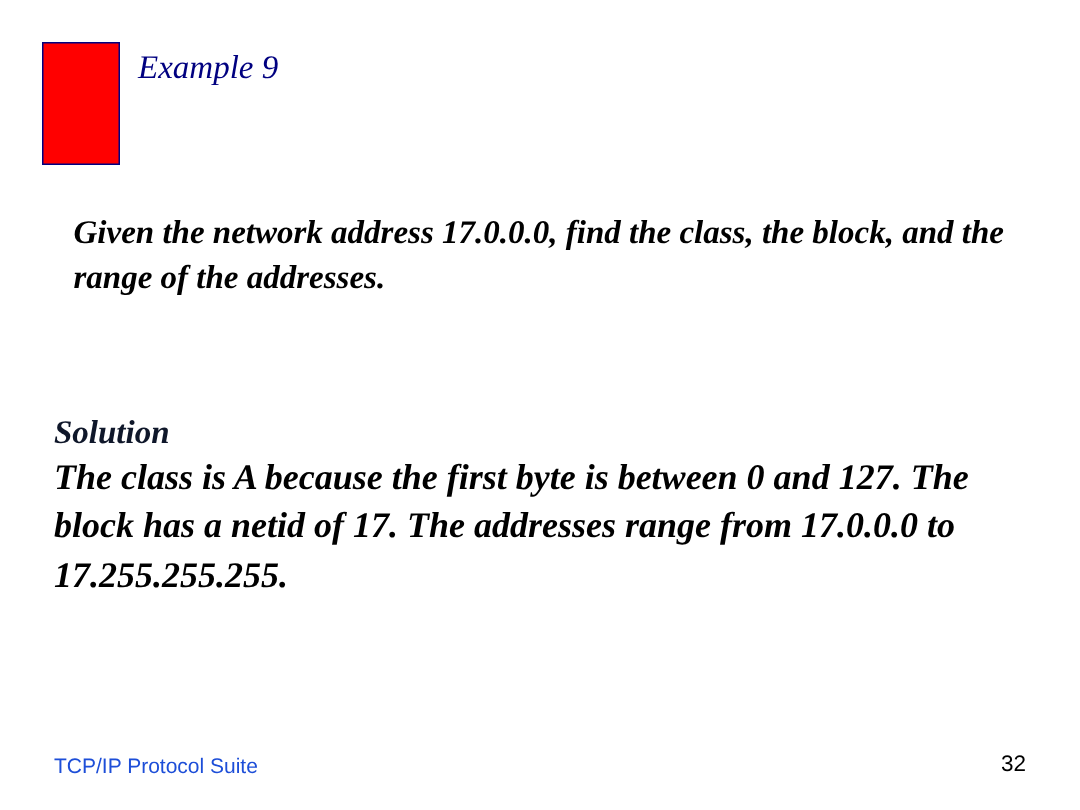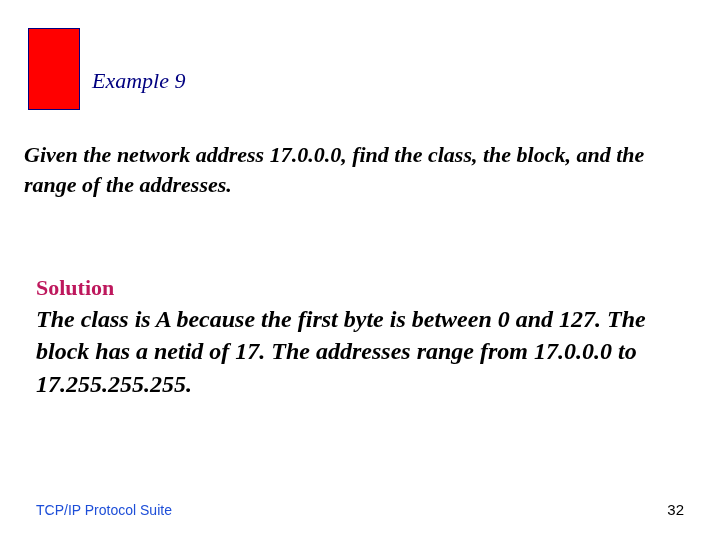--- a/index.html
+++ b/index.html
@@ -20,42 +20,42 @@
     border: 1px solid #000080;
   }
   .example-title {
     position: absolute;
     left: 92px;
     top: 32px;
     font-family: 'Monotype Corsiva', 'Brush Script MT', cursive;
     font-style: italic;
     font-size: 22px;
     color: #000080;
-    margin-top: 36px;
   }
   .problem {
     position: absolute;
-    left: 24px;
+    left: 49px;
     top: 140px;
     width: 650px;
     font-family: Georgia, 'Times New Roman', serif;
     font-style: italic;
     font-weight: bold;
     font-size: 22px;
     color: #000000;
     line-height: 1.35;
   }
   .solution-label {
     position: absolute;
     left: 36px;
     top: 275px;
     font-family: Georgia, 'Times New Roman', serif;
+    font-style: italic;
     font-weight: bold;
     font-size: 22px;
-    color: #be185d;
+    color: #0f172a;
   }
   .solution-body {
     position: absolute;
     left: 36px;
     top: 303px;
     width: 650px;
     font-family: Georgia, 'Times New Roman', serif;
     font-style: italic;
     font-weight: bold;
     font-size: 24px;

